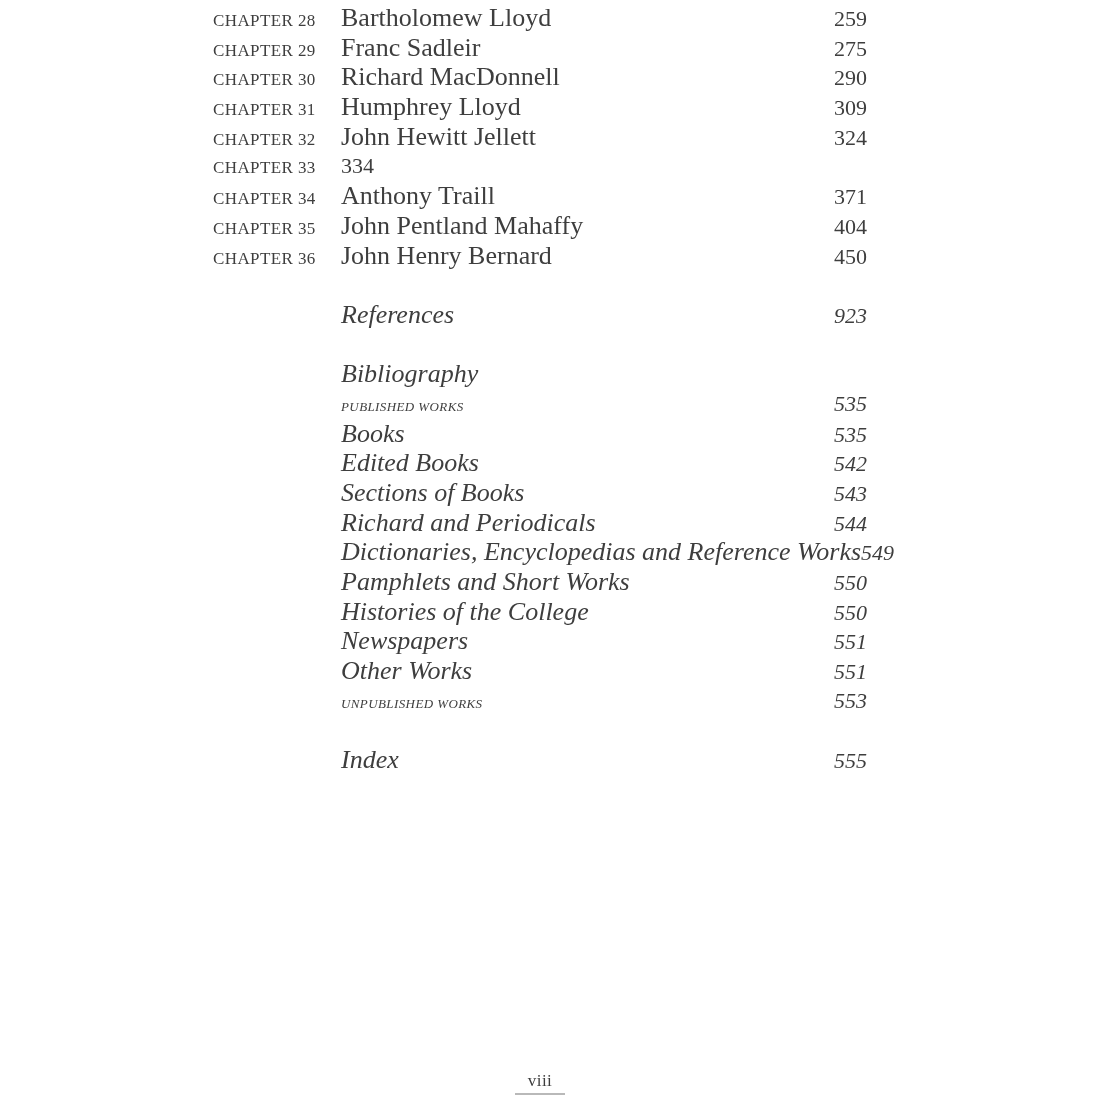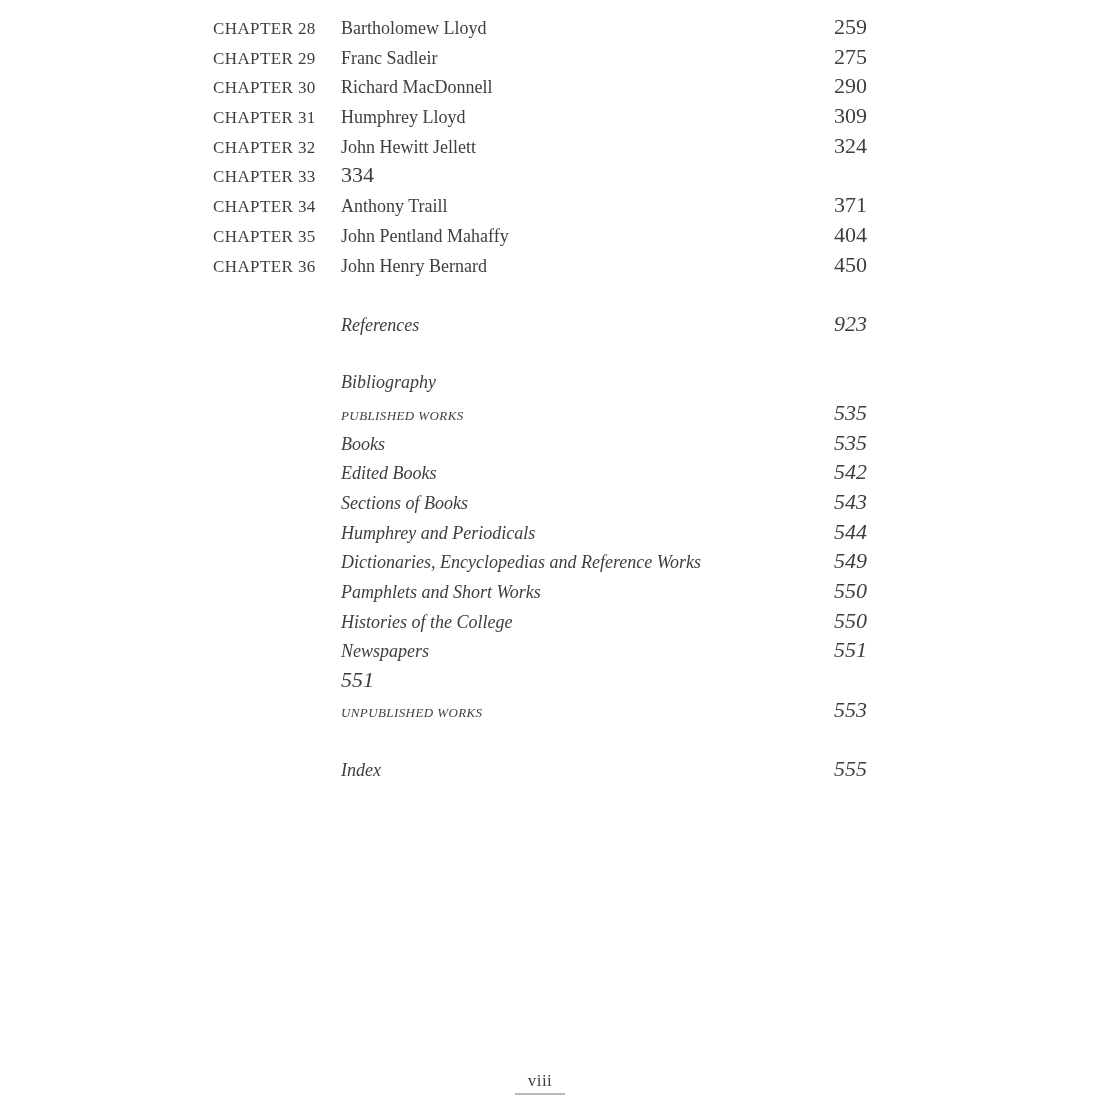--- a/index.html
+++ b/index.html
@@ -11,41 +11,41 @@
     position: relative;
     width: 1100px;
     height: 1100px;
     font-family: "Liberation Serif", "DejaVu Serif", serif;
     color: #3e3e3e;
     overflow: hidden;
   }
   .toc {
     position: absolute;
     left: 213px;
-    top: 12px;
+    top: 3px;
     width: 654px;
   }
   .row {
     display: flex;
     align-items: baseline;
     height: 29.7px;
     line-height: 29.7px;
     white-space: nowrap;
   }
   .row.spacer { height: 29.7px; }
   .chap-label {
     width: 128px;
     flex: 0 0 128px;
     font-size: 17px;
     letter-spacing: 0.4px;
   }
   .indent { padding-left: 128px; font-style: italic; }
   .title {
     flex: 1 1 auto;
-    font-size: 18px;
+    font-size: 26px;
   }
   .subhead .title {
     font-size: 13px;
     letter-spacing: 0.4px;
   }
   .page {
     flex: 0 0 auto;
     font-size: 22px;
     text-align: center;
   }
@@ -138,40 +138,41 @@
   </div>
   <div class="row indent">
     <span class="title">Edited Books</span>
     <span class="page">542</span>
   </div>
   <div class="row indent">
     <span class="title">Sections of Books</span>
     <span class="page">543</span>
   </div>
   <div class="row indent">
-    <span class="title">Humphrey and Periodicals</span>
+    <span class="title">Richard and Periodicals</span>
     <span class="page">544</span>
   </div>
   <div class="row indent">
     <span class="title">Dictionaries, Encyclopedias and Reference Works</span>
     <span class="page">549</span>
   </div>
   <div class="row indent">
     <span class="title">Pamphlets and Short Works</span>
     <span class="page">550</span>
   </div>
   <div class="row indent">
     <span class="title">Histories of the College</span>
     <span class="page">550</span>
   </div>
   <div class="row indent">
     <span class="title">Newspapers</span>
     <span class="page">551</span>
   </div>
   <div class="row indent">
+    <span class="title">Other Works</span>
     <span class="page">551</span>
   </div>
   <div class="row indent subhead">
     <span class="title">UNPUBLISHED WORKS</span>
     <span class="page">553</span>
   </div>
 
   <div class="row spacer"></div>
 
   <div class="row indent">

